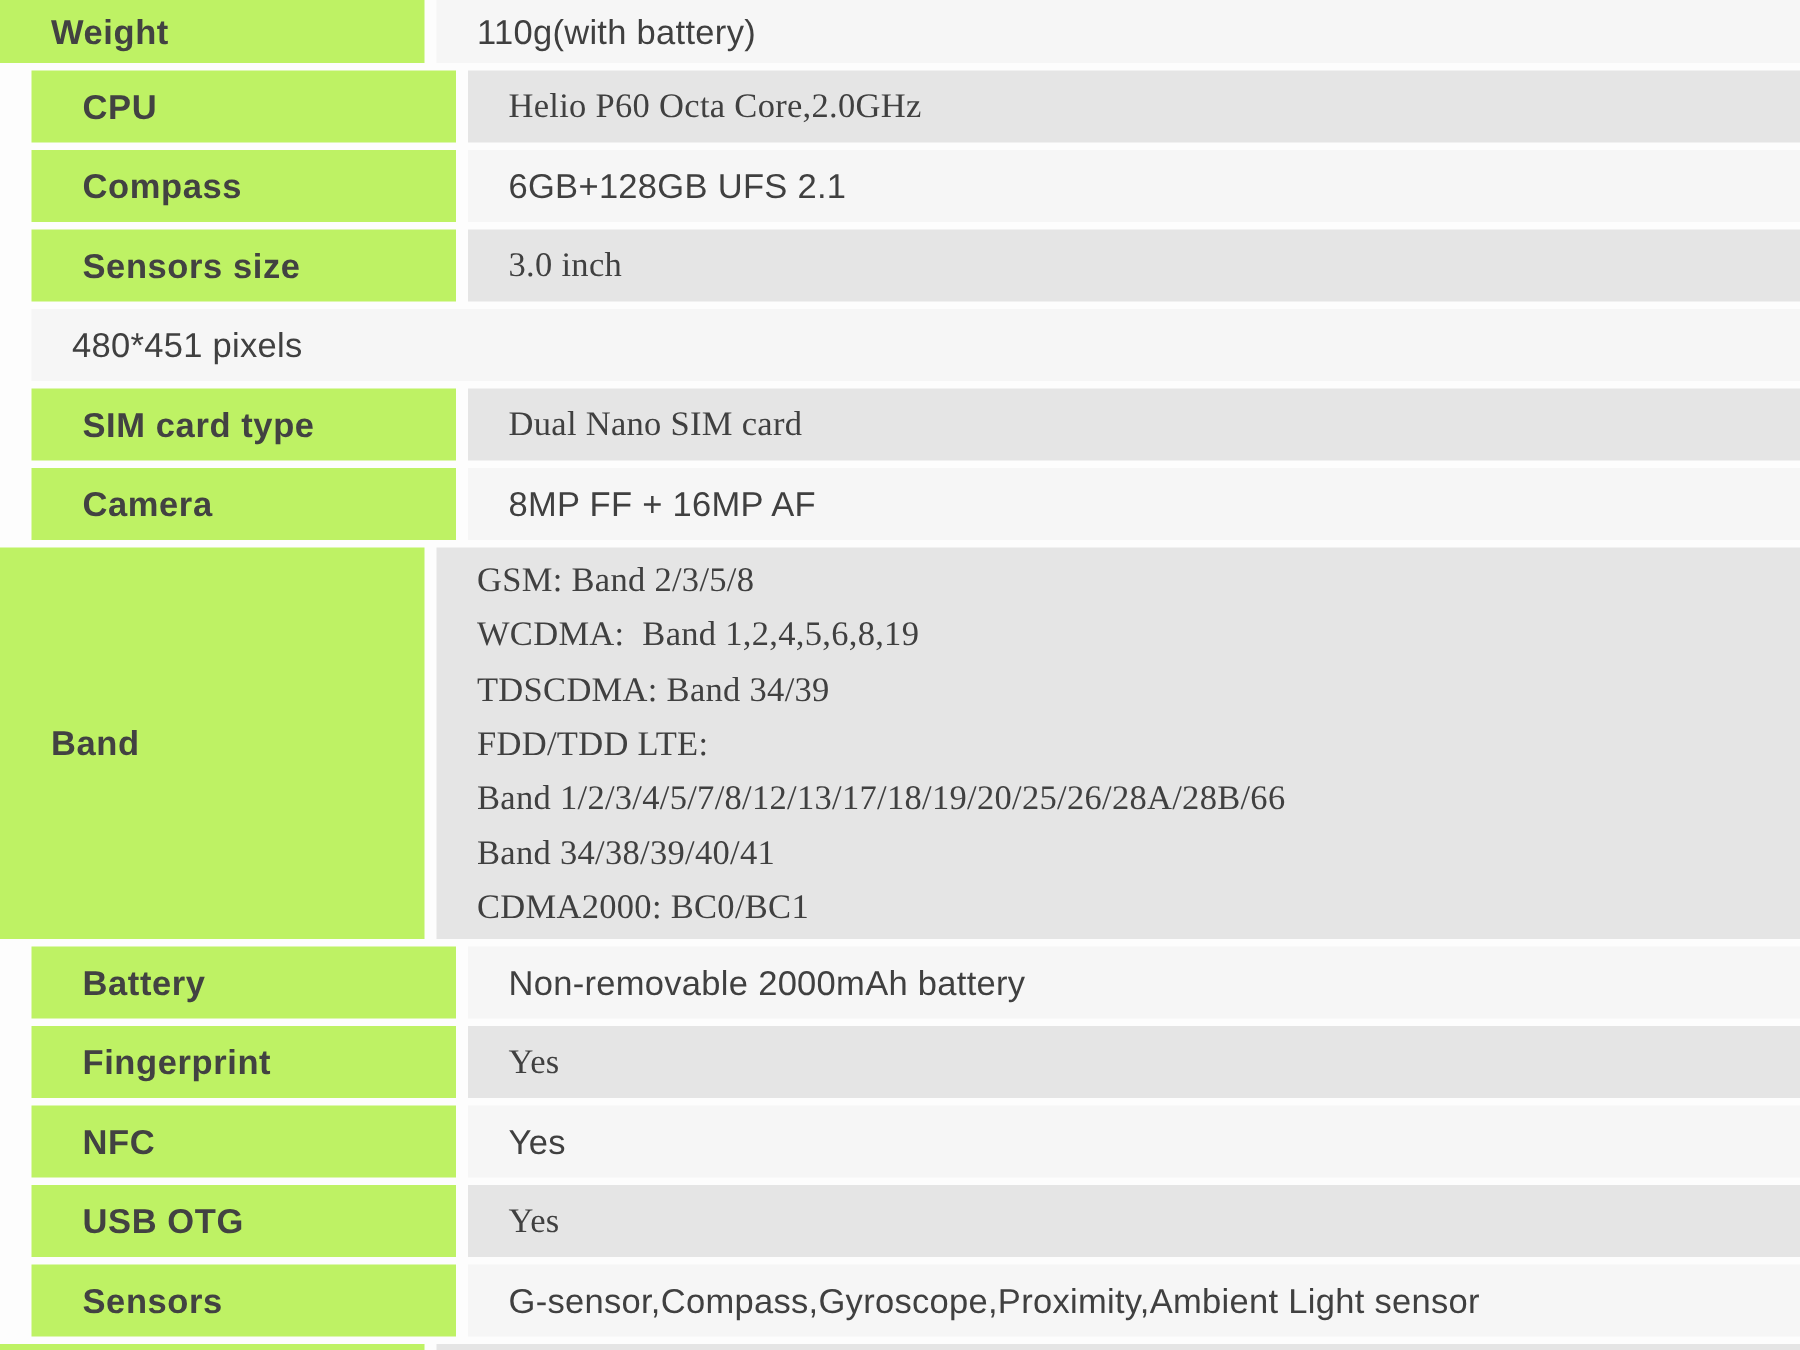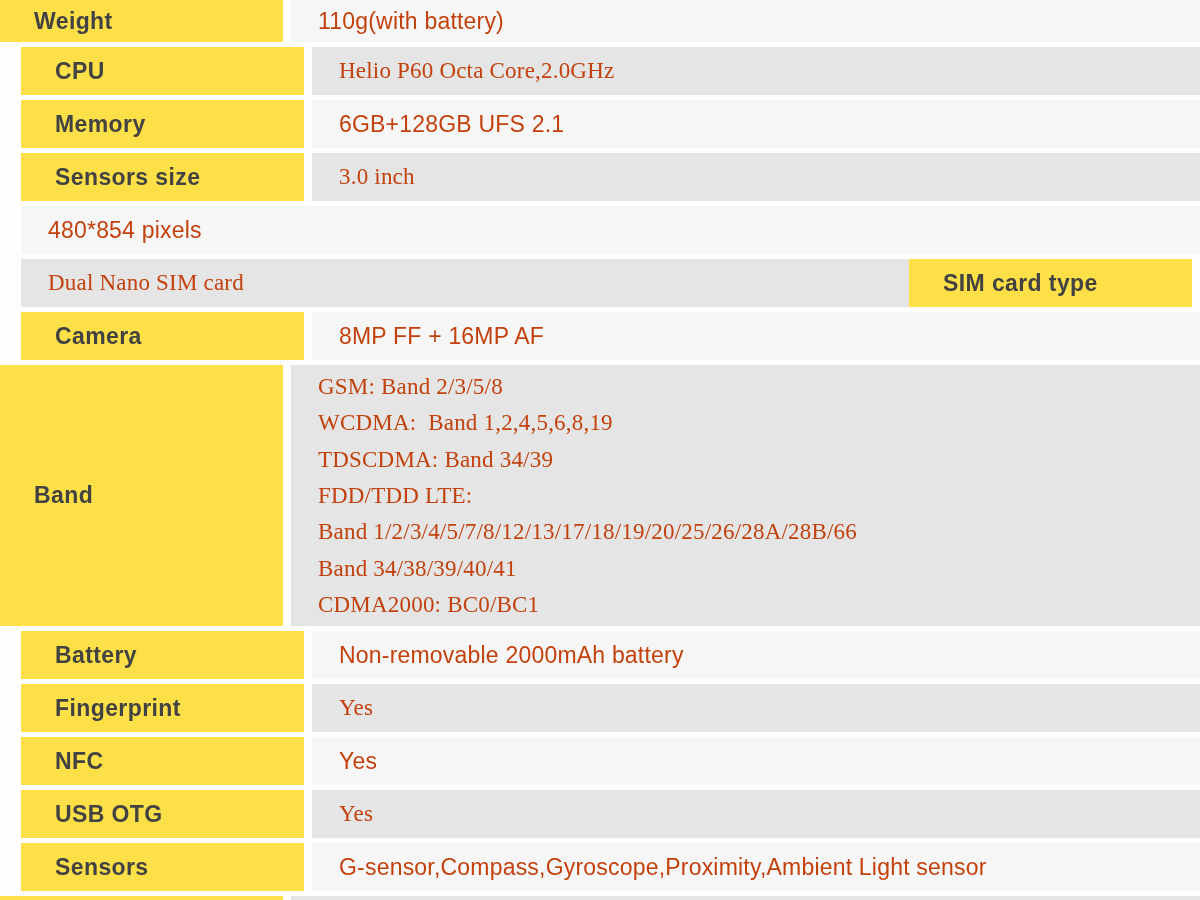--- a/index.html
+++ b/index.html
@@ -25,32 +25,32 @@
     flex: none;
   }
   .row.first { margin-top: 0; }
   .cell {
     box-sizing: border-box;
   }
   .label-cell {
     width: 283px;
     flex: none;
     margin-right: 8px;
-    background: #fde047;
+    background: #bef264;
     color: #424242;
     font-weight: 700;
     font-size: 23px;
     letter-spacing: 0.4px;
     display: flex;
     align-items: center;
     padding-left: 34px;
   }
   .value-cell {
     flex: 1;
-    color: #c2410c;
+    color: #404040;
     font-weight: 400;
     font-size: 23px;
     letter-spacing: 0.2px;
     display: flex;
     align-items: center;
     padding-left: 27px;
     white-space: pre-wrap;
   }
   .shade-light { background: #f6f6f6; }
   .shade-gray  { background: #e5e5e5; font-family: Liberation Serif, serif; }
@@ -80,36 +80,36 @@
     <div class="cell label-cell">Weight</div>
     <div class="cell value-cell shade-light">110g(with battery)</div>
   </div>
 
   <div class="row h48">
     <div class="cell label-cell">CPU</div>
     <div class="cell value-cell shade-gray">Helio P60 Octa Core,2.0GHz</div>
   </div>
 
   <div class="row h48">
-    <div class="cell label-cell">Memory</div>
+    <div class="cell label-cell">Compass</div>
     <div class="cell value-cell shade-light">6GB+128GB UFS 2.1</div>
   </div>
 
   <div class="row h48">
     <div class="cell label-cell">Sensors size</div>
     <div class="cell value-cell shade-gray">3.0 inch</div>
   </div>
 
   <div class="row h48">
-    <div class="cell value-cell shade-light">480*854 pixels</div>
+    <div class="cell value-cell shade-light">480*451 pixels</div>
   </div>
 
   <div class="row h48">
+    <div class="cell label-cell">SIM card type</div>
     <div class="cell value-cell shade-gray">Dual Nano SIM card</div>
-    <div class="cell label-cell">SIM card type</div>
   </div>
 
   <div class="row h48">
     <div class="cell label-cell">Camera</div>
     <div class="cell value-cell shade-light">8MP FF + 16MP AF</div>
   </div>
 
   <div class="row band-row">
     <div class="cell label-cell">Band</div>
     <div class="cell value-cell band-value shade-gray">

